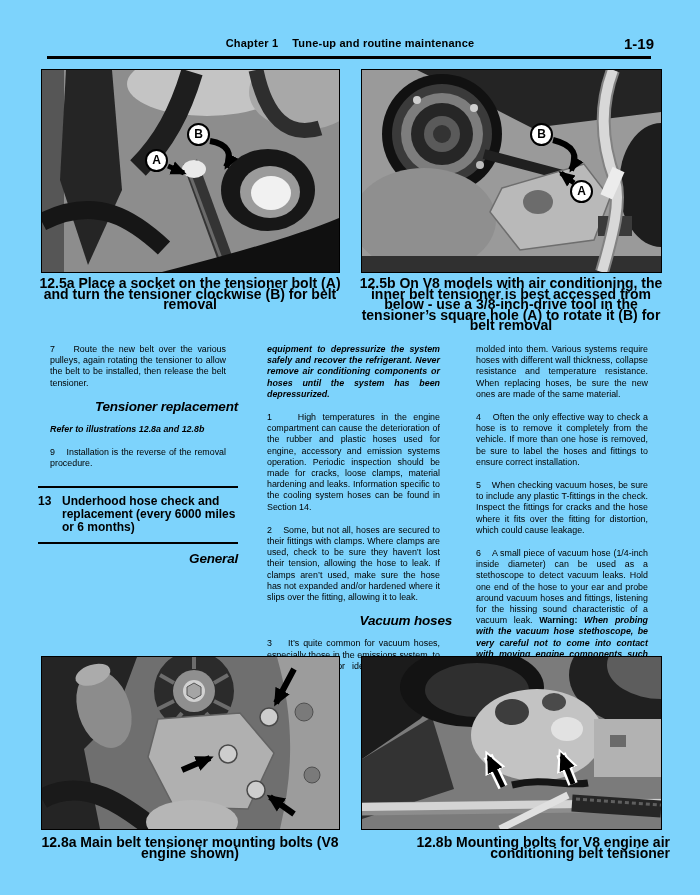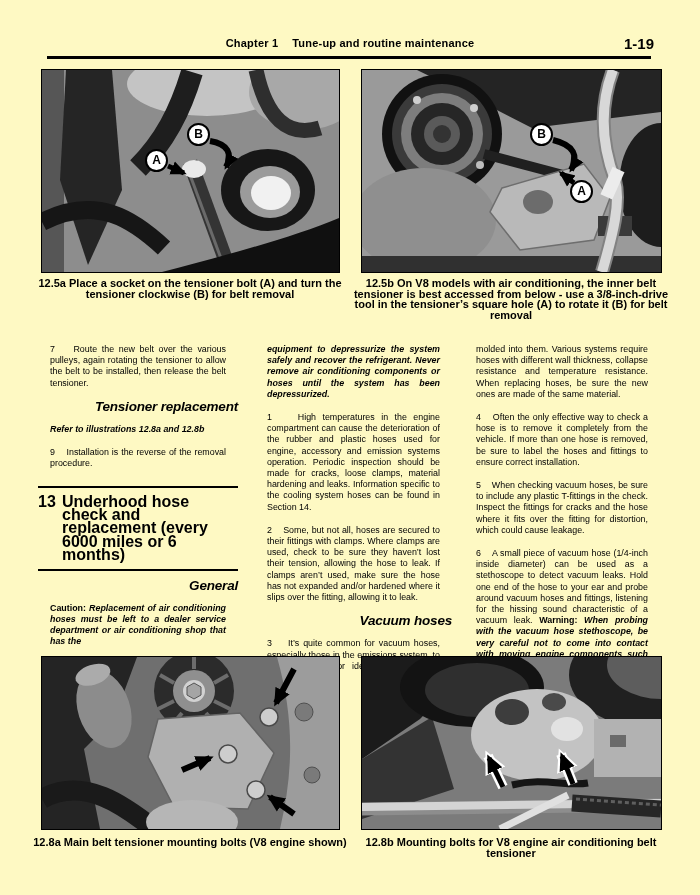--- a/index.html
+++ b/index.html
@@ -1,51 +1,51 @@
 <!DOCTYPE html>
 <html><head>
 <meta charset="utf-8">
 <style>
   html,body{margin:0;padding:0;background:#fff;}
-  .page{position:relative;width:700px;height:895px;background:#fef9c3;overflow:hidden;
+  .page{position:relative;width:700px;height:895px;background:#7dd3fc;overflow:hidden;
         font-family:"Liberation Sans", sans-serif;color:#000;}
   
   .header-title{position:absolute;top:37px;left:0;width:700px;text-align:center;
         font-size:11px;font-weight:bold;letter-spacing:.2px;}
   .hgap{display:inline-block;width:14px;}
   .page-number{position:absolute;top:35px;right:46px;font-size:15px;font-weight:bold;}
   .header-rule{position:absolute;top:56px;left:47px;width:604px;height:3px;background:#000;}
   
   .photo{position:absolute;border:1px solid #000;background:#8a8a8a;overflow:hidden;}
   .photo svg{display:block;}
   .ph-tl{left:41px;top:69px;width:297px;height:202px;}
   .ph-tr{left:361px;top:69px;width:299px;height:202px;}
   .ph-bl{left:41px;top:656px;width:297px;height:172px;}
   .ph-br{left:361px;top:656px;width:299px;height:172px;}
   .plabel{position:absolute;width:19px;height:19px;border:2.5px solid #000;border-radius:50%;
         background:#fff;color:#000;font-weight:bold;font-size:12px;line-height:19px;
         text-align:center;}
   
-  .caption{position:absolute;font-size:11px;font-weight:bold;text-align:center;line-height:10.6px;}
+  .caption{position:absolute;font-size:14px;font-weight:bold;text-align:center;line-height:10.6px;}
   .cap-tl{left:30px;top:278px;width:320px;}
   .cap-tr{left:352px;top:278px;width:318px;}
   .cap-bl{left:30px;top:837px;width:320px;}
-  .cap-br{left:352px;top:837px;width:318px;}
+  .cap-br{left:352px;top:837px;width:318px;text-align:right;}
   
   .col{position:absolute;top:332px;font-size:8.9px;line-height:11.2px;text-align:justify;}
   .col-left{left:38px;width:200px;}
   .col-mid{left:255px;width:197px;}
   .col-right{left:464px;width:196px;}
   .bp{margin:12px;}
   .italic{font-style:italic;font-weight:bold;}
   .bold{font-weight:bold;}
   .subhead{font-size:13.5px;font-weight:bold;font-style:italic;margin:9px 0 3px 0;
         letter-spacing:-.2px;text-align:right;}
   .section-box{display:flex;margin-top:16px;margin-bottom:4px;border-top:2px solid #000;
-        border-bottom:2px solid #000;padding:7px 0;font-weight:bold;font-size:16px;
+        border-bottom:2px solid #000;padding:7px 0;font-weight:bold;font-size:12px;
         line-height:13.4px;text-align:left;}
   .sec-num{flex:0 0 24px;}
   .sec-text{flex:1;}
 </style>
 </head>
 <body>
 
 <div class="page">
 
   <div class="header-title">
@@ -128,21 +128,20 @@
   <div class="col col-left">
     <p class="bp">7&nbsp;&nbsp;&nbsp;&nbsp;Route the new belt over the various pulleys, again rotating the tensioner to allow the belt to be installed, then release the belt tensioner.</p>
     <h2 class="subhead">Tensioner replacement</h2>
     <p class="bp italic">Refer to illustrations 12.8a and 12.8b</p>
     <p class="bp">9&nbsp;&nbsp;&nbsp;&nbsp;Installation is the reverse of the removal procedure.</p>
     <div class="section-box">
       <span class="sec-num">13</span>
       <span class="sec-text">Underhood hose check and replacement (every 6000 miles or 6 months)</span>
     </div>
     <h2 class="subhead">General</h2>
-    <p class="bp"><span class="bold">Caution:</span><span class="italic"> Replacement of air conditioning hoses must be left to a dealer service department or air conditioning shop that has the</span></p>
   </div>
 
   <div class="col col-mid">
     <p class="bp italic">equipment to depressurize the system safely and recover the refrigerant. Never remove air conditioning components or hoses until the system has been depressurized.</p>
     <p class="bp">1&nbsp;&nbsp;&nbsp;&nbsp;High temperatures in the engine compartment can cause the deterioration of the rubber and plastic hoses used for engine, accessory and emission systems operation. Periodic inspection should be made for cracks, loose clamps, material hardening and leaks. Information specific to the cooling system hoses can be found in Section 14.</p>
     <p class="bp">2&nbsp;&nbsp;&nbsp;&nbsp;Some, but not all, hoses are secured to their fittings with clamps. Where clamps are used, check to be sure they haven’t lost their tension, allowing the hose to leak. If clamps aren’t used, make sure the hose has not expanded and/or hardened where it slips over the fitting, allowing it to leak.</p>
     <h2 class="subhead">Vacuum hoses</h2>
     <p class="bp">3&nbsp;&nbsp;&nbsp;&nbsp;It’s quite common for vacuum hoses, especially those in the emissions system, to be color-coded or identified by colored stripes</p>
   </div>
 

